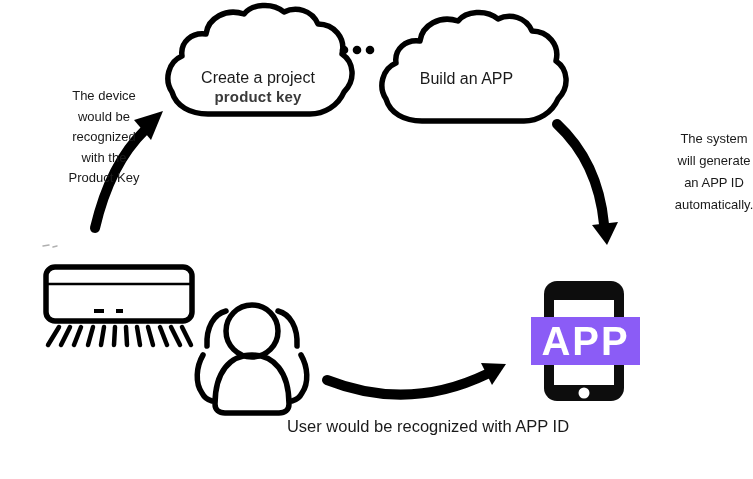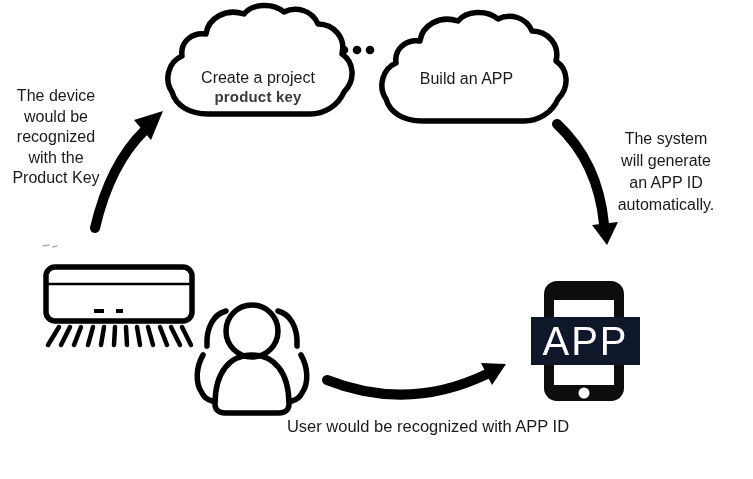--- a/index.html
+++ b/index.html
@@ -1,31 +1,31 @@
 <!DOCTYPE html>
 <html><head>
 <meta charset="utf-8">
 <style>
   html,body{margin:0;padding:0;background:#fff;}
   .stage{position:relative;width:753px;height:479px;background:#fff;overflow:hidden;
          font-family:"Liberation Sans", sans-serif;color:#1a1a1a;}
   .stage svg{position:absolute;left:0;top:0;}
   .txt{position:absolute;z-index:3;}
-  .note{white-space:pre-line;text-align:center;font-size:16px;}
+  .note{white-space:pre-line;text-align:center;font-size:13px;margin-left:48px;}
   .note-left{left:0px;top:86px;width:112px;line-height:20.5px;}
   .note-right{left:600px;top:128px;width:132px;line-height:22px;}
   .cloud-title{position:absolute;text-align:center;font-size:16px;z-index:3;}
   .cloud-title-left{left:168px;top:69px;width:180px;}
   .cloud-sub-left{left:168px;top:88px;width:180px;font-size:15px;font-weight:700;color:#3a3a3a;
                   letter-spacing:.2px;text-align:center;position:absolute;z-index:3;}
   .cloud-title-right{left:374px;top:70px;width:185px;}
   .caption{left:280px;top:417px;width:296px;text-align:center;font-size:16.5px;}
-  .app-band{position:absolute;left:531px;top:317px;width:109px;height:48px;background:#0f172a;
+  .app-band{position:absolute;left:531px;top:317px;width:109px;height:48px;background:#8b5cf6;
             z-index:2;display:flex;align-items:center;justify-content:center;
-            color:#fff;font-size:40px;font-weight:400;letter-spacing:2px;line-height:1;}
+            color:#fff;font-size:40px;font-weight:700;letter-spacing:2px;line-height:1;}
 </style>
 </head>
 <body>
 
 <div class="stage">
 
   <svg width="753" height="479" viewBox="0 0 753 479">
 
     <path d="M 208 114
          C 190 114 176 106 172 92

